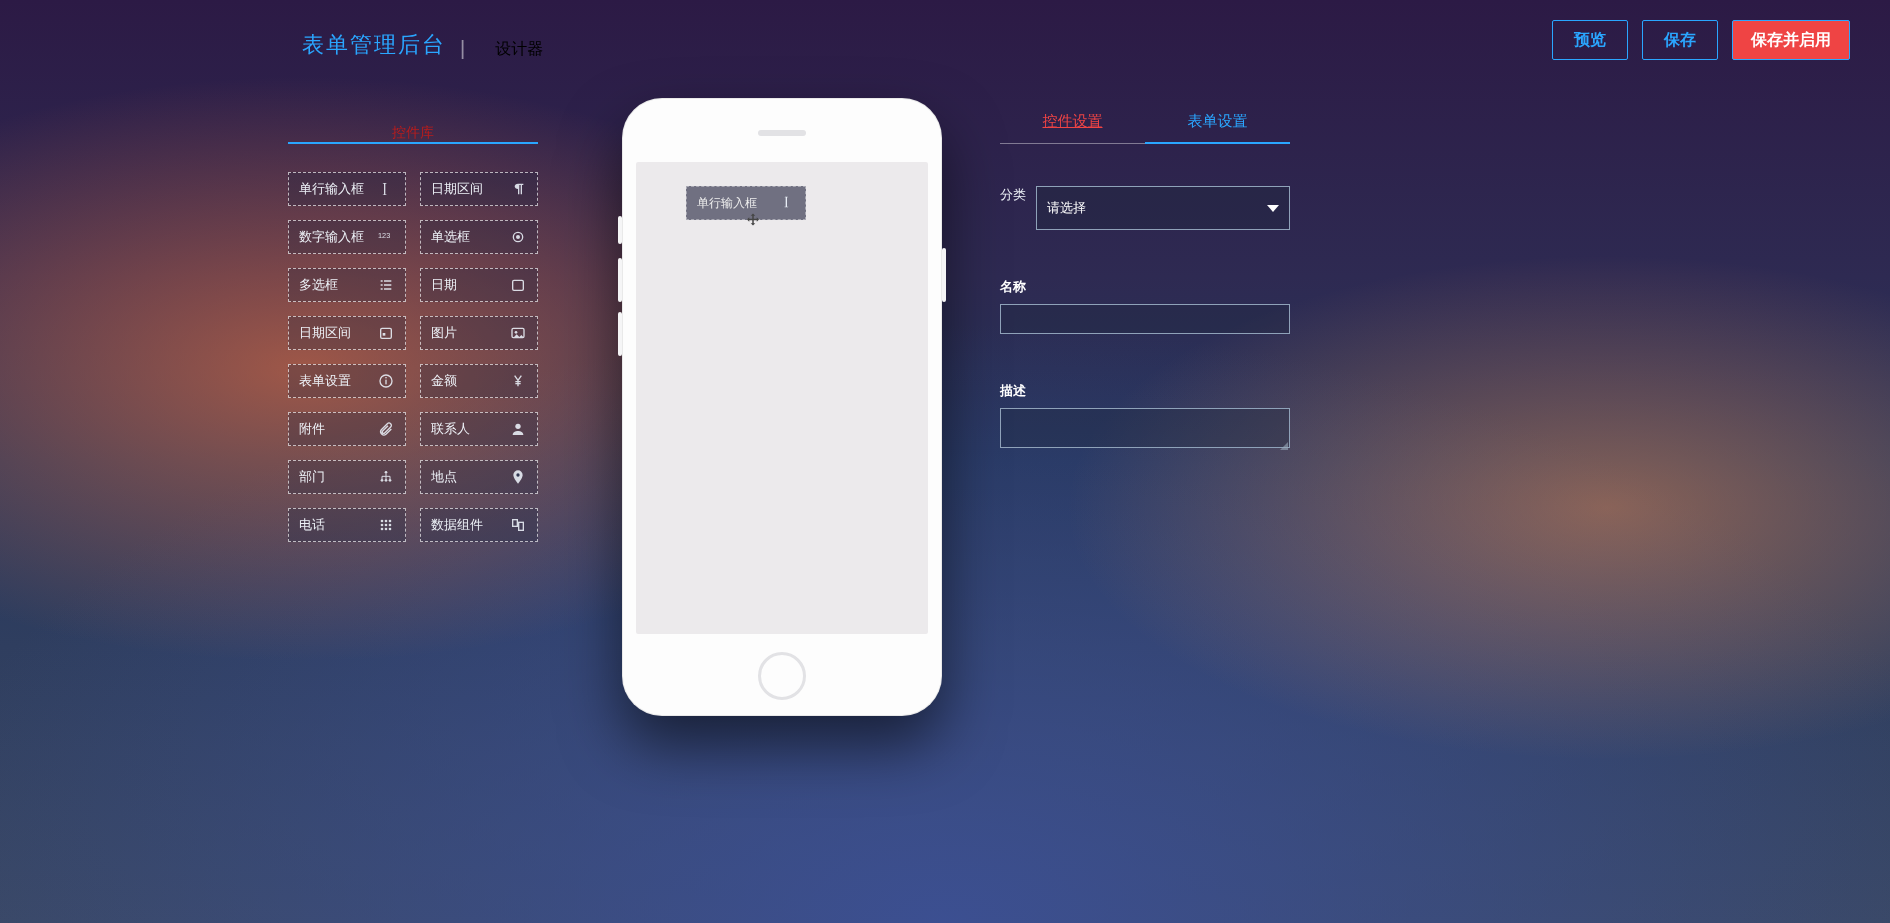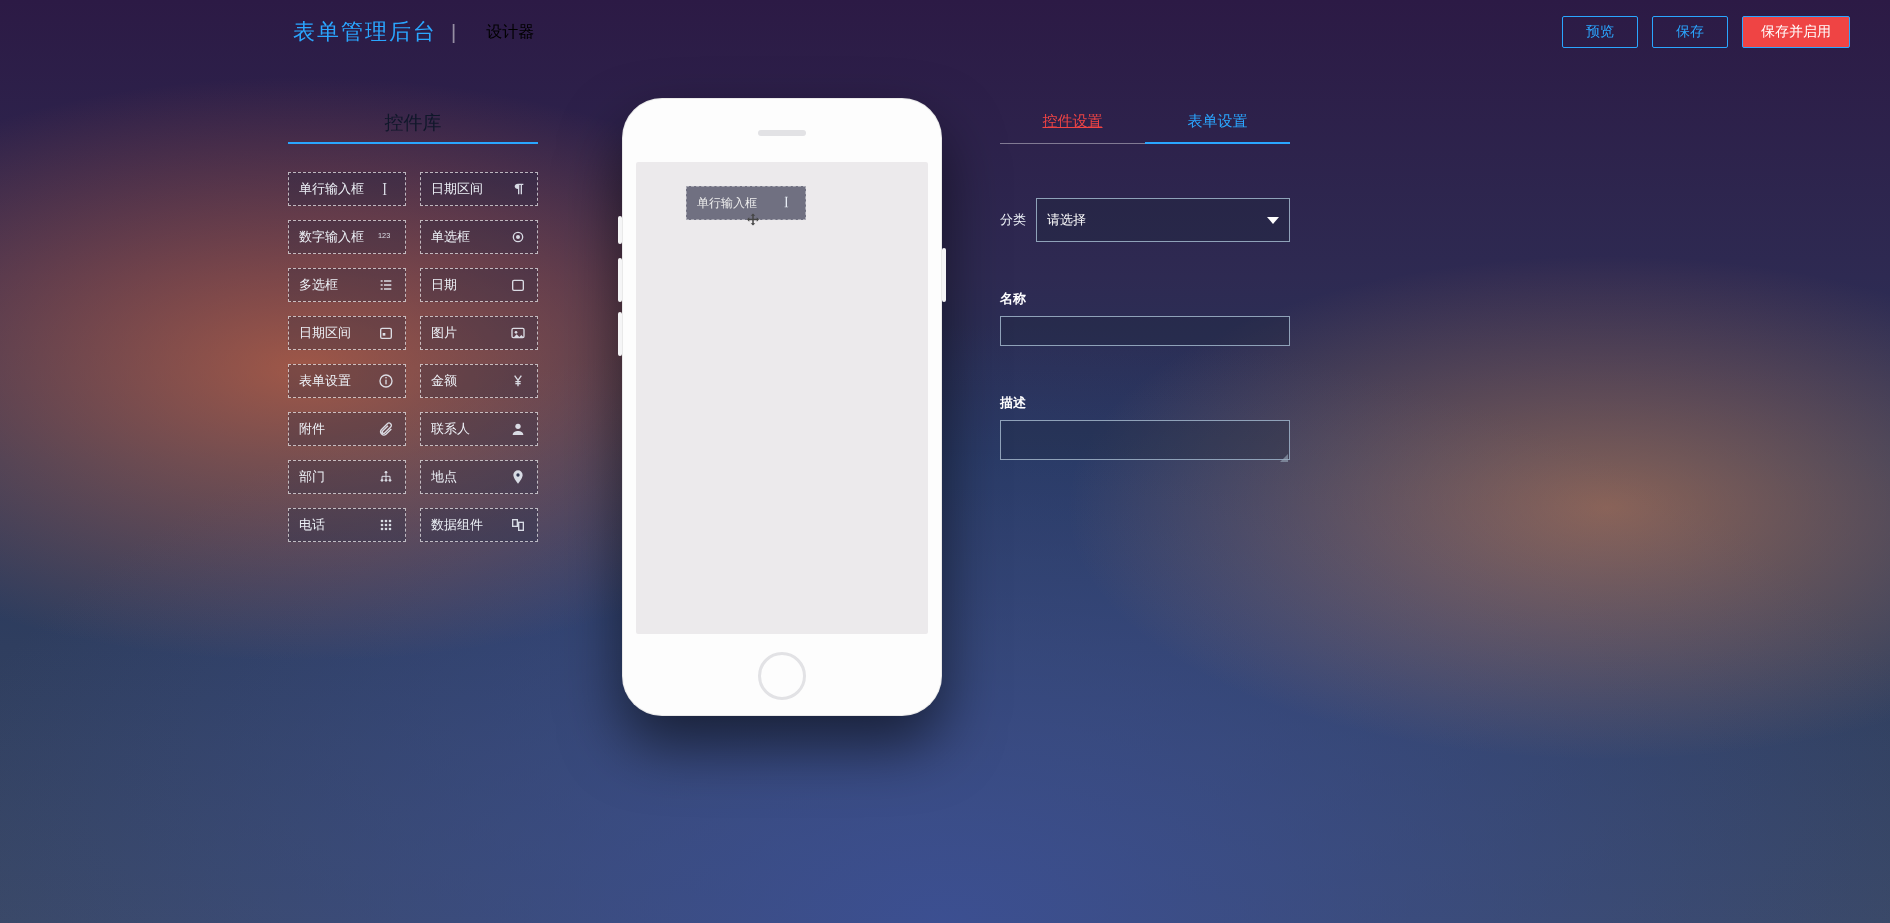--- a/index.html
+++ b/index.html
@@ -7,32 +7,32 @@
     body{
       width:1890px;height:923px;overflow:hidden;color:#fff;
       background:
         radial-gradient(ellipse 900px 450px at 16% 40%, rgba(255,120,60,.55), transparent 65%),
         radial-gradient(ellipse 900px 420px at 85% 55%, rgba(255,150,80,.45), transparent 60%),
         radial-gradient(ellipse 1400px 800px at 50% 100%, rgba(60,80,150,.9), transparent 75%),
         linear-gradient(180deg,#2c1a45 0%,#2e2a52 30%,#26365c 50%,#2f3e5f 70%,#3a4864 100%);
     }
 
     
-    .topbar{position:absolute;left:3px;right:0;top:4px;height:56px;display:flex;align-items:center;padding:0 40px 0 290px;}
+    .topbar{position:absolute;left:12px;right:0;top:4px;height:56px;display:flex;align-items:flex-end;padding:0 40px 0 290px;}
     .brand{font-size:22px;color:#2aa6ff;letter-spacing:2px;}
     .brand-sep{margin:0 14px;color:rgba(255,255,255,.5);font-size:20px;}
     .brand-sub{font-size:16px;color:#000000;margin-left:16px;}
     .top-actions{margin-left:auto;display:flex;gap:14px;}
-    .btn{height:32px;min-width:76px;padding:0 18px;font-size:14px;border-radius:2px;display:flex;align-items:center;justify-content:center;cursor:pointer;}
+    .btn{height:40px;min-width:76px;padding:0 18px;font-size:16px;border-radius:2px;display:flex;align-items:center;justify-content:center;cursor:pointer;font-weight:bold;}
     .btn-outline{border:1px solid #2aa6ff;color:#2aa6ff;background:transparent;}
     .btn-solid{background:#ef4444;color:#fff;border:1px solid #2aa6ff;}
 
     
     .palette{position:absolute;left:288px;top:110px;width:250px;}
-    .palette-tab{height:34px;border-bottom:2px solid #2aa6ff;display:flex;align-items:flex-end;justify-content:center;color:#0f172a;font-size:19px;padding-bottom:6px;margin-bottom:28px;width:250px;}
+    .palette-tab{height:34px;border-bottom:2px solid #2aa6ff;display:flex;align-items:flex-end;justify-content:center;color:#b91c1c;font-size:14px;margin-bottom:28px;width:250px;}
     .palette-grid{display:grid;grid-template-columns:118px 118px;gap:14px;}
     .chip{height:34px;border:1px dashed rgba(255,255,255,.65);background:rgba(20,30,60,.25);display:flex;align-items:center;justify-content:space-between;padding:0 10px;font-size:13px;color:#eef2f8;cursor:grab;}
     .chip .ico{opacity:.9;font-size:14px;display:flex;align-items:center;justify-content:center;width:18px;}
     .ico svg{width:16px;height:16px;fill:#e8edf5;}
 
     
     .phone{position:absolute;left:622px;top:98px;width:320px;height:618px;background:#fdfdfd;border-radius:40px;box-shadow:0 30px 60px rgba(0,0,0,.55), inset 0 0 0 1px rgba(0,0,0,.08);}
     .speaker{position:absolute;top:32px;left:50%;transform:translateX(-50%);width:48px;height:6px;border-radius:3px;background:#e2e2e5;}
     .home{position:absolute;bottom:16px;left:50%;transform:translateX(-50%);width:48px;height:48px;border-radius:50%;border:3px solid #e2e2e5;}
     .screen{position:absolute;top:64px;left:14px;right:14px;bottom:82px;background:#eceaec;border-radius:2px;}
@@ -45,21 +45,21 @@
     .drag-ghost{position:absolute;left:50px;top:24px;width:120px;height:34px;background:rgba(90,90,110,.85);border:1px dashed rgba(255,255,255,.4);display:flex;align-items:center;justify-content:space-between;padding:0 10px;font-size:12px;color:#eee;}
     .drag-cursor{position:absolute;left:108px;top:50px;}
     .drag-cursor svg{width:18px;height:18px;}
 
     
     .props{position:absolute;left:1000px;top:112px;width:290px;}
     .tabs{display:flex;height:32px;}
     .tab{flex:1;text-align:center;font-size:15px;padding-bottom:6px;cursor:pointer;}
     .tab.inactive{color:#ef4444;border-bottom:1px solid rgba(255,255,255,.4);text-decoration:underline;}
     .tab.active{color:#2aa6ff;border-bottom:2px solid #2aa6ff;}
-    .field-row{display:flex;align-items:center;margin-top:54px;}
+    .field-row{display:flex;align-items:flex-start;margin-top:42px;}
     .lbl{width:36px;font-size:13px;color:#eef2f8;}
     .select{flex:1;height:44px;border:1px solid #8fa2b9;background:rgba(30,40,60,.35);display:flex;align-items:center;justify-content:space-between;padding:0 10px;font-size:13px;cursor:pointer;}
     .caret{width:0;height:0;border-left:6px solid transparent;border-right:6px solid transparent;border-top:7px solid #fff;}
     .stack-lbl{font-size:13px;margin-top:48px;font-weight:bold;}
     .tinput{width:100%;height:30px;margin-top:8px;border:1px solid #8fa2b9;background:rgba(30,40,60,.3);color:#fff;padding:0 8px;font-size:13px;}
     .tarea{width:100%;height:40px;margin-top:8px;border:1px solid #8fa2b9;background:rgba(30,40,60,.3);color:#fff;padding:6px 8px;font-size:13px;resize:none;}
     .tarea::-webkit-resizer{display:block;}
     .resize-handle{position:relative;}
     .resize-handle::after{content:"";position:absolute;right:2px;bottom:2px;width:0;height:0;border-right:8px solid #9ab;border-top:8px solid transparent;opacity:.6;}
   </style>

